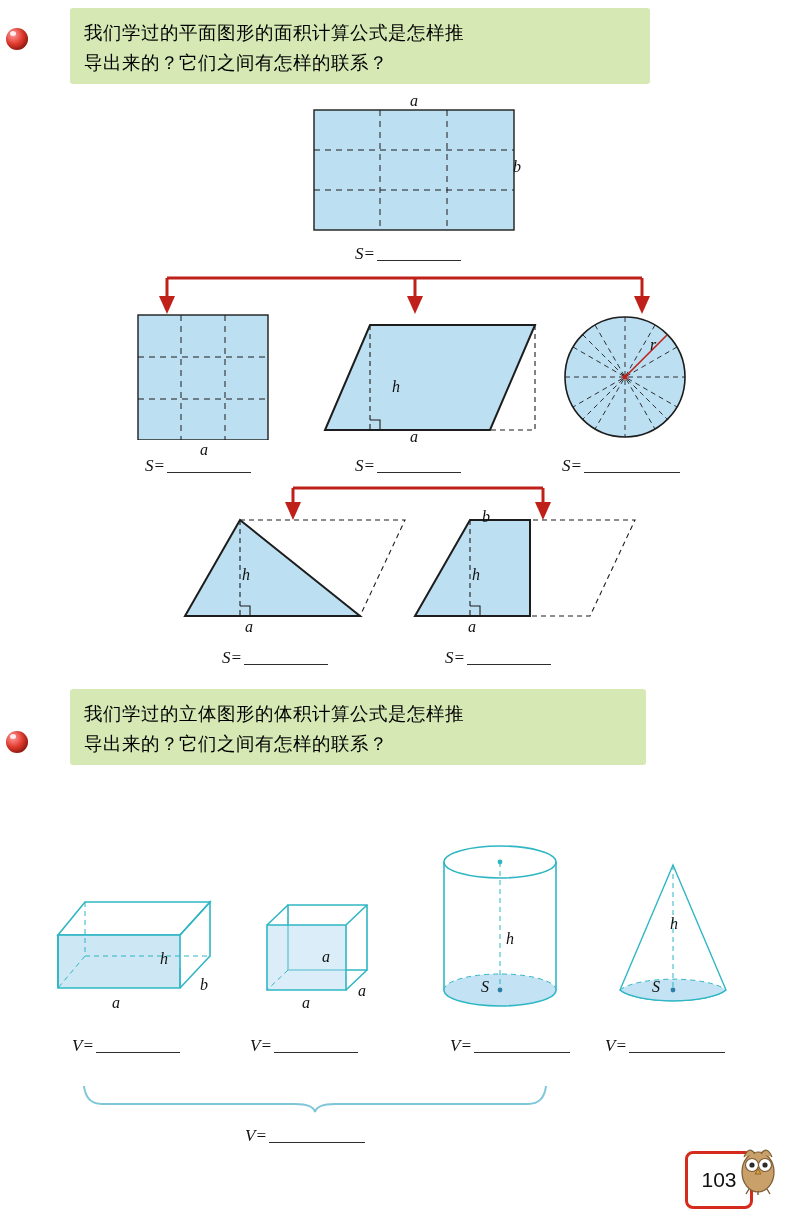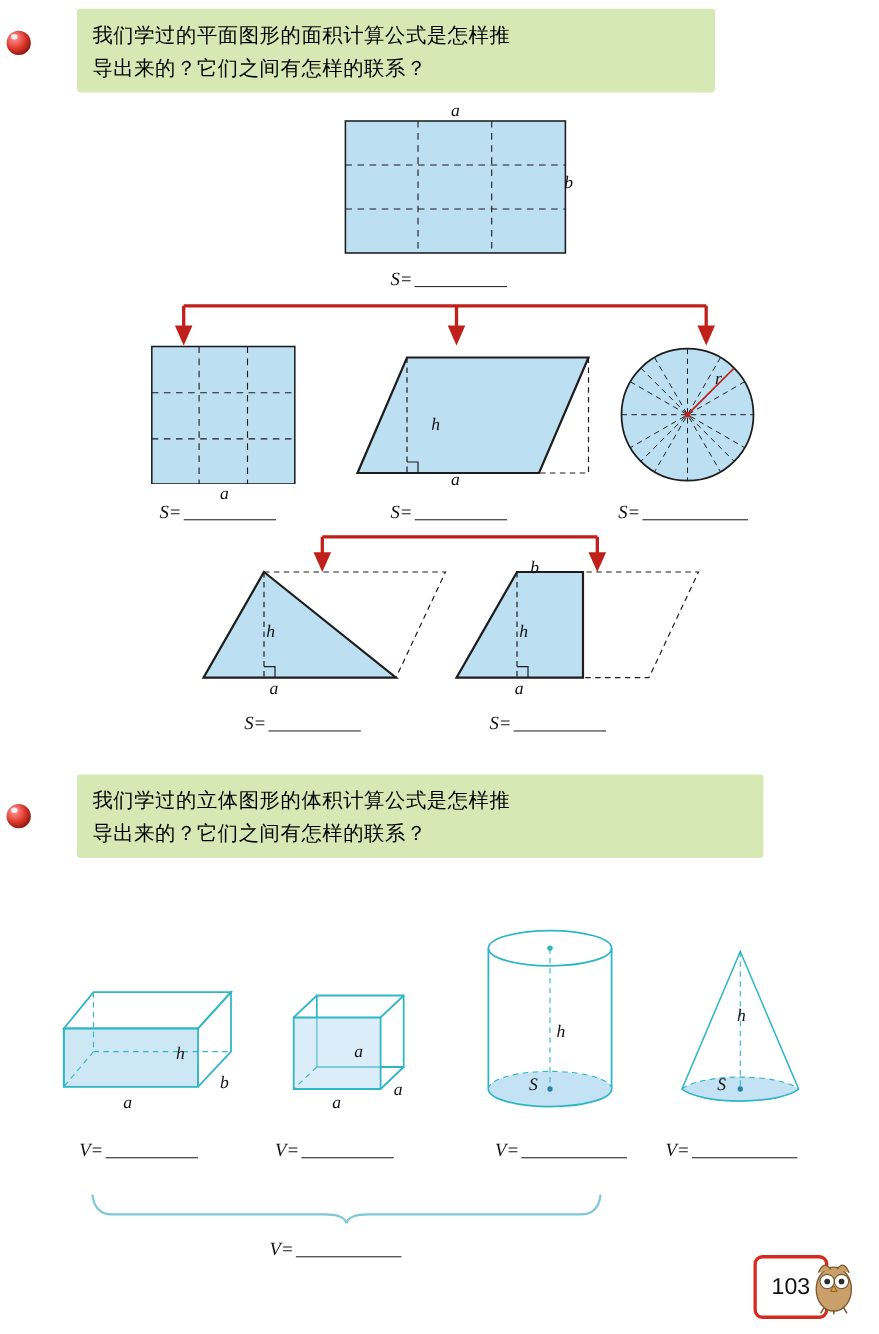--- a/index.html
+++ b/index.html
@@ -82,21 +82,21 @@
   
   .page-num-wrap {
     position: absolute;
     right: 18px;
     bottom: 14px;
     width: 96px;
     height: 60px;
   }
   .page-num {
     position: absolute;
-    left: 0; top: 2px;
+    left: 0; top: 12px;
     width: 62px; height: 52px;
     border: 3px solid #d52b1e;
     border-radius: 8px;
     background: #fff;
     display: flex;
     align-items: center;
     justify-content: center;
     font-family: "Liberation Sans", sans-serif;
     font-size: 21px;
     color: #111;
@@ -216,21 +216,21 @@
     <polyline points="65,90 75,90 75,100" fill="none" stroke="#1d1d1d" stroke-width="1.1"></polyline>
   </svg>
   <div class="lbl" style="left:482px; top:508px;">b</div>
   <div class="lbl" style="left:472px; top:566px;">h</div>
   <div class="lbl" style="left:468px; top:618px;">a</div>
   <div class="formula" style="left:445px; top:648px;">
     <span class="var">S=</span><span class="blank"></span>
   </div>
 
   <div class="bullet" style="left:6px; top:731px;"></div>
-  <div class="q-block" style="left:70px; top:704px; width:624px; height:76px;">
+  <div class="q-block" style="left:70px; top:689px; width:576px; height:76px;">
     <div class="q-text">我们学过的立体图形的体积计算公式是怎样推</div>
     <div class="q-text">导出来的？它们之间有怎样的联系？</div>
   </div>
 
   <svg class="abs" style="left:55px; top:890px;" width="180" height="125" viewBox="0 0 180 125">
     <polygon points="30,12 155,12 125,45 3,45" fill="none" stroke="#2fb6c4" stroke-width="1.6"></polygon>
     <polygon points="3,45 125,45 125,98 3,98" fill="#bcdff2" fill-opacity="0.75" stroke="#2fb6c4" stroke-width="1.6"></polygon>
     <polyline points="125,45 155,12 155,66 125,98" fill="none" stroke="#2fb6c4" stroke-width="1.6"></polyline>
     <line x1="3" y1="45" x2="3" y2="98" stroke="#2fb6c4" stroke-width="1.6"></line>
     <polyline points="30,12 30,66 155,66" fill="none" stroke="#2fb6c4" stroke-width="1" stroke-dasharray="5 4"></polyline>

